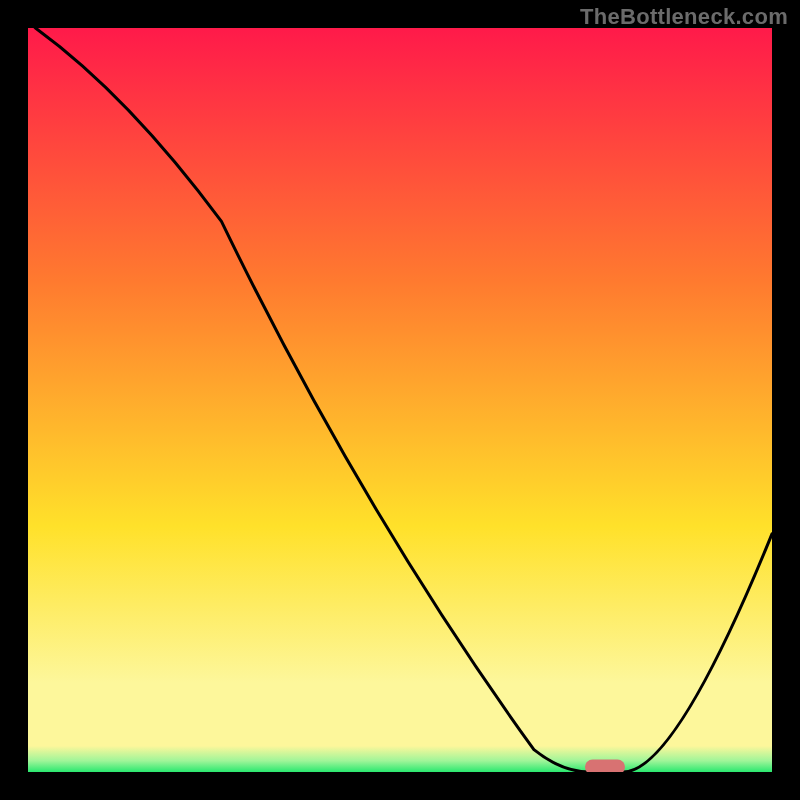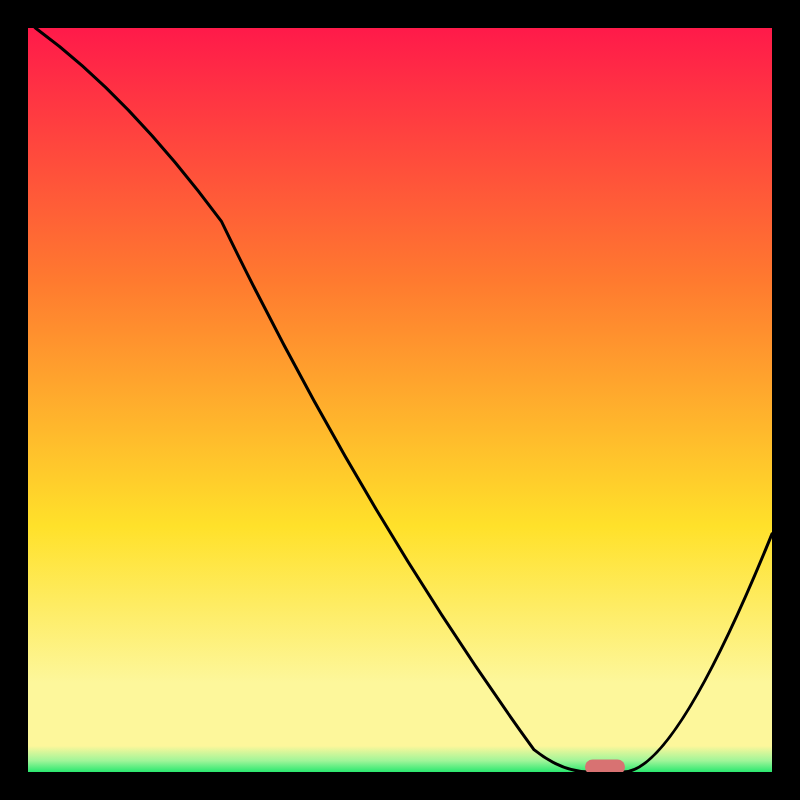--- a/index.html
+++ b/index.html
@@ -52,20 +52,21 @@
     height: 15px;
     border-radius: 8px;
     background: #d87272;
     transform: translate(-50%, -50%);
   }
 </style>
 </head>
 <body>
 
 <div class="outer">
+  <div class="watermark">TheBottleneck.com</div>
 
   <div class="plot">
     <svg class="bg-gradient" viewBox="0 0 744 744" preserveAspectRatio="none">
       <defs>
         <linearGradient id="grad" x1="0" y1="0" x2="0" y2="1">
             <stop offset="0.00%" stop-color="#ff1a4a"></stop>
             <stop offset="34.00%" stop-color="#ff7a2f"></stop>
             <stop offset="67.00%" stop-color="#ffe12a"></stop>
             <stop offset="88.00%" stop-color="#fdf79b"></stop>
             <stop offset="96.50%" stop-color="#fdf79b"></stop>

